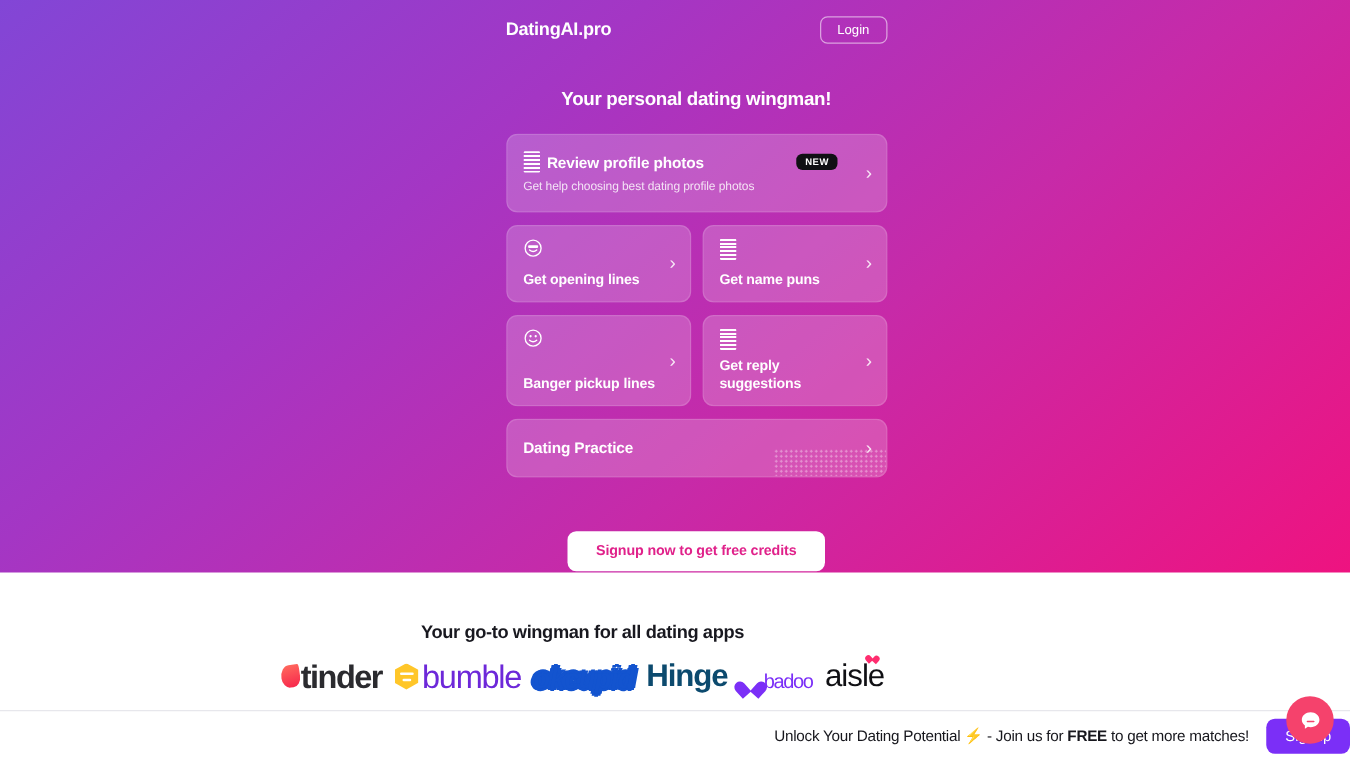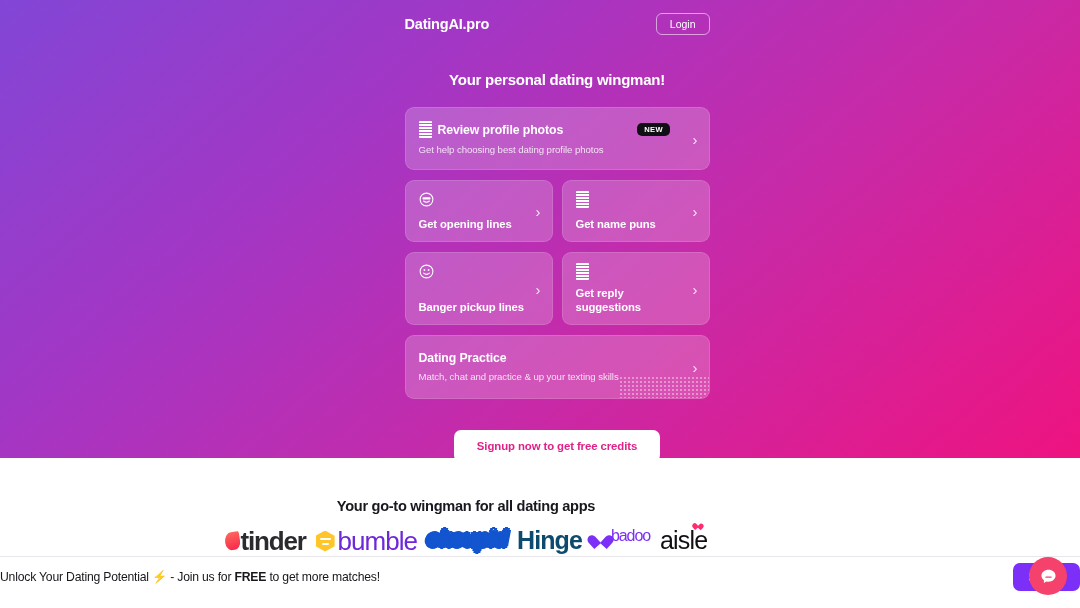--- a/index.html
+++ b/index.html
@@ -173,21 +173,21 @@
       #ffffff 0px, #ffffff 1.6px,
       transparent 1.6px, transparent 3.1px
     );
     border-radius: 1px;
     vertical-align: -2px;
   }
   .icon-lines.big { width: 13px; height: 17px; }
   .icon-face { display:inline-block; vertical-align: middle; }
 
   
-  .cta-wrap { text-align: center; margin-top: 31px; }
+  .cta-wrap { text-align: center; margin-top: 43px; }
   .signup-pill {
     display: inline-block;
     background: #ffffff;
     color: #e0218a;
     border: none;
     border-radius: 7px;
     font-size: 11.4px;
     font-weight: bold;
     padding: 10px 23px;
     cursor: pointer;
@@ -205,21 +205,21 @@
   }
   .logos-heading {
     font-size: 14.6px;
     font-weight: bold;
     color: #18181f;
     letter-spacing: -0.3px;
   }
   .logos-row {
     margin-top: 14px;
     display: flex;
-    align-items: flex-start;
+    align-items: flex-end;
     justify-content: center;
     gap: 10px;
   }
   .logo { display: flex; align-items: center; line-height: 1; white-space: nowrap; }
 
   .lg-tinder { color: #2b2b2f; font-size: 26px; font-weight: bold; letter-spacing: -1.2px; }
   .flame {
     display:inline-block; width: 15px; height: 18px; margin-right: 1px;
     background: linear-gradient(170deg,#ff6b5e,#f7254b);
     border-radius: 60% 10% 55% 55% / 70% 30% 60% 60%;
@@ -266,28 +266,28 @@
   .aisle-dot::before, .aisle-dot::after {
     content:""; position:absolute; width: 4.5px; height: 6px; background:#ff2d6f;
     border-radius: 4px 4px 0 0; top: 0;
   }
   .aisle-dot::before { left:0; transform: rotate(-42deg); transform-origin: bottom right; }
   .aisle-dot::after  { right:0; transform: rotate(42deg); transform-origin: bottom left; }
 
   
   .bottom-banner {
     position: absolute;
-    left: 0; bottom: 12px;
+    left: 0; bottom: 0;
     width: 1080px;
     height: 40px;
     background: #ffffff;
     border-top: 1px solid #e7e7ec;
     display: flex;
     align-items: center;
-    justify-content: space-between;
+    justify-content: flex-end;
     gap: 14px;
   }
   .banner-text {
     font-size: 12.2px;
     color: #17171d;
     letter-spacing: -0.2px;
   }
   .banner-text b { font-weight: bold; }
   .banner-btn {
     background: #7b2ff7;
@@ -376,21 +376,20 @@
 
           <div class="card card-sm tall">
             <span class="ico"><span class="icon-lines big"></span></span>
             <span class="lbl">Get reply suggestions</span>
             <span class="chev">›</span>
           </div>
         </div>
 
         <div class="card card-practice">
           <div class="card-title">Dating Practice</div>
-          <div class="card-sub">Match, chat and practice &amp; up your texting skills</div>
           <span class="chev">›</span>
           <span class="dots"></span>
         </div>
 
       </div>
 
       <div class="cta-wrap">
         <button class="signup-pill">Signup now to get free credits</button>
         
       </div>

